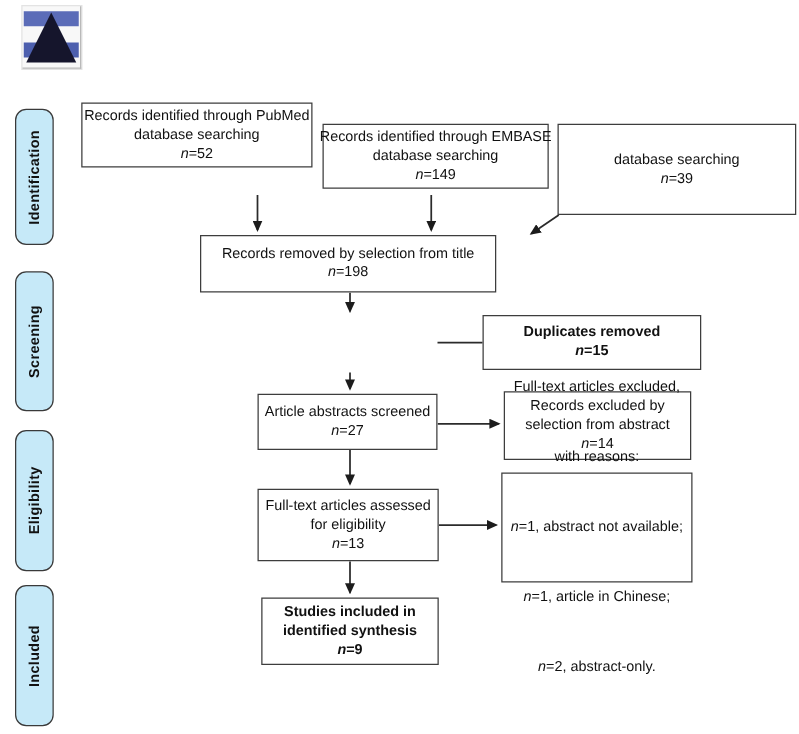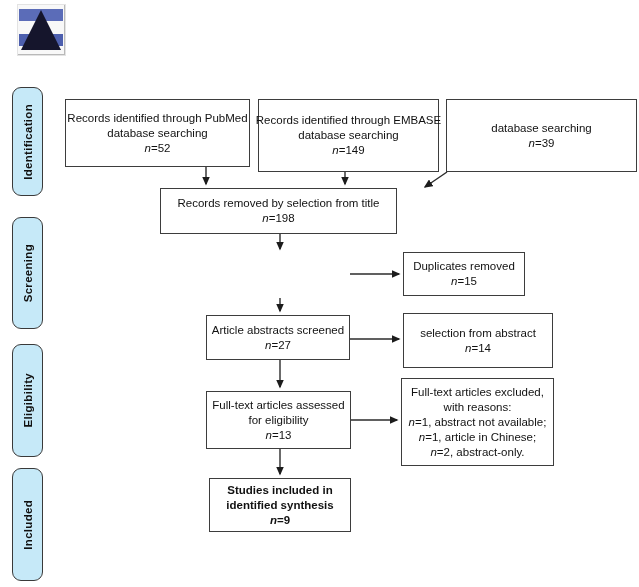--- a/index.html
+++ b/index.html
@@ -106,56 +106,57 @@
     </div>
     <div class="stage-label" style="left: 12px; top: 217px; width: 31px; height: 112px;">
       <span>Screening</span>
     </div>
     <div class="stage-label" style="left: 12px; top: 344px; width: 31px; height: 113px;">
       <span>Eligibility</span>
     </div>
     <div class="stage-label" style="left: 12px; top: 468px; width: 31px; height: 113px;">
       <span>Included</span>
     </div>
-    <div class="flow-box" style="left: 65px; top: 99px; width: 185px; height: 68px; align-items: center;">
+    <div class="flow-box" style="left: 65px; top: 82px; width: 185px; height: 52px; align-items: center;">
       <span class="box-line">Records identified through PubMed</span>
       <span class="box-line">database searching</span>
       <span class="box-line"><i>n</i>=52</span>
     </div>
-    <div class="flow-box" style="left: 258px; top: 99px; width: 181px; height: 73px;">
+    <div class="flow-box" style="left: 258px; top: 99px; width: 181px; height: 52px;">
       <span class="box-line">Records identified through EMBASE</span>
       <span class="box-line">database searching</span>
       <span class="box-line"><i>n</i>=149</span>
     </div>
     <div class="flow-box" style="left: 446px; top: 99px; width: 191px; height: 73px;">
       <span class="box-line">database searching</span>
       <span class="box-line"><i>n</i>=39</span>
     </div>
     <div class="flow-box" style="left: 160px; top: 188px; width: 237px; height: 46px; justify-content: center;">
       <span class="box-line">Records removed by selection from title</span>
       <span class="box-line"><i>n</i>=198</span>
     </div>
-    <div class="flow-box" style="left: 403px; top: 252px; width: 122px; height: 44px;">
+    <div class="flow-box" style="left: 386px; top: 252px; width: 175px; height: 44px; font-weight: bold;">
       <span class="box-line">Duplicates removed</span>
       <span class="box-line"><i>n</i>=15</span>
     </div>
     <div class="flow-box" style="left: 206px; top: 315px; width: 144px; height: 45px;">
       <span class="box-line">Article abstracts screened</span>
       <span class="box-line"><i>n</i>=27</span>
     </div>
     <div class="flow-box" style="left: 403px; top: 313px; width: 150px; height: 55px;">
+      <span class="box-line">Records excluded by</span>
       <span class="box-line">selection from abstract</span>
       <span class="box-line"><i>n</i>=14</span>
     </div>
     <div class="flow-box" style="left: 206px; top: 391px; width: 145px; height: 58px;">
       <span class="box-line">Full-text articles assessed</span>
       <span class="box-line">for eligibility</span>
       <span class="box-line"><i>n</i>=13</span>
     </div>
-    <div class="flow-box" style="left: 401px; top: 378px; width: 153px; height: 88px;">
+    <div class="flow-box" style="left: 401px; top: 378px; width: 153px; height: 88px; gap: 41px;">
       <span class="box-line">Full-text articles excluded,</span>
       <span class="box-line">with reasons:</span>
       <span class="box-line"><i>n</i>=1, abstract not available;</span>
       <span class="box-line"><i>n</i>=1, article in Chinese;</span>
       <span class="box-line"><i>n</i>=2, abstract-only.</span>
     </div>
     <div class="flow-box" style="left: 209px; top: 478px; width: 142px; height: 54px; font-weight: bold;">
       <span class="box-line">Studies included in</span>
       <span class="box-line">identified synthesis</span>
       <span class="box-line"><i>n</i>=9</span>

